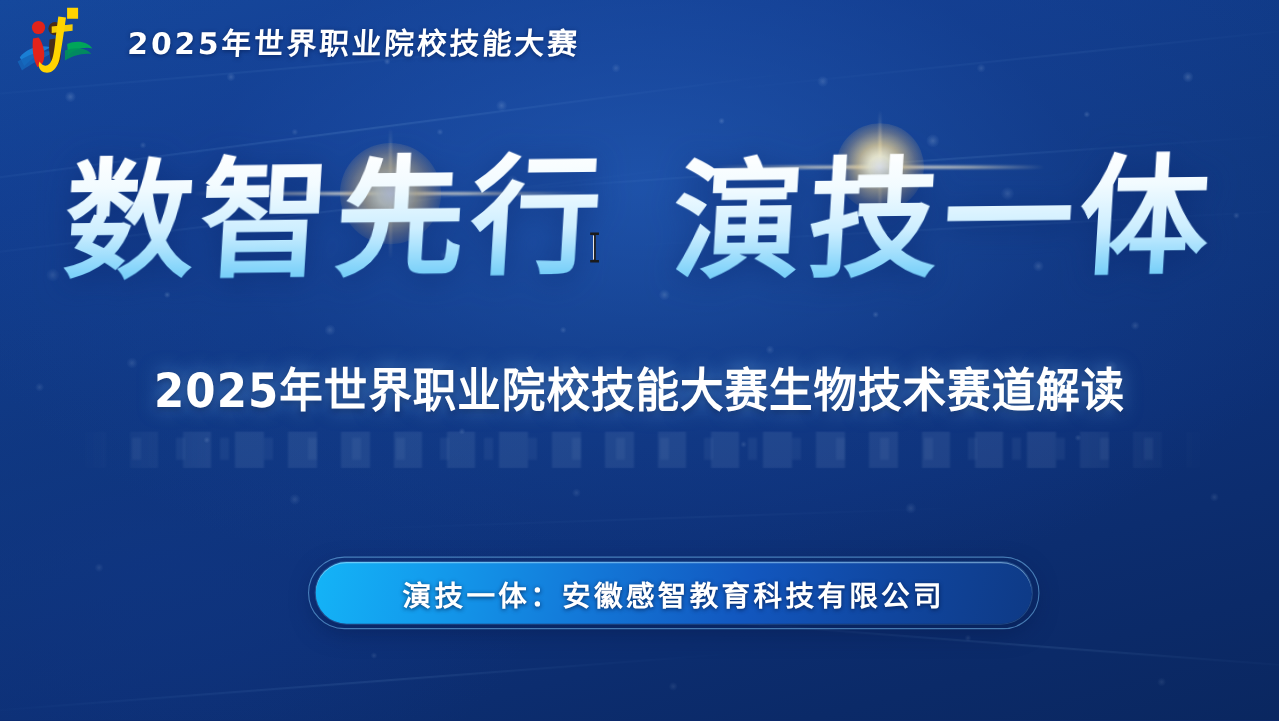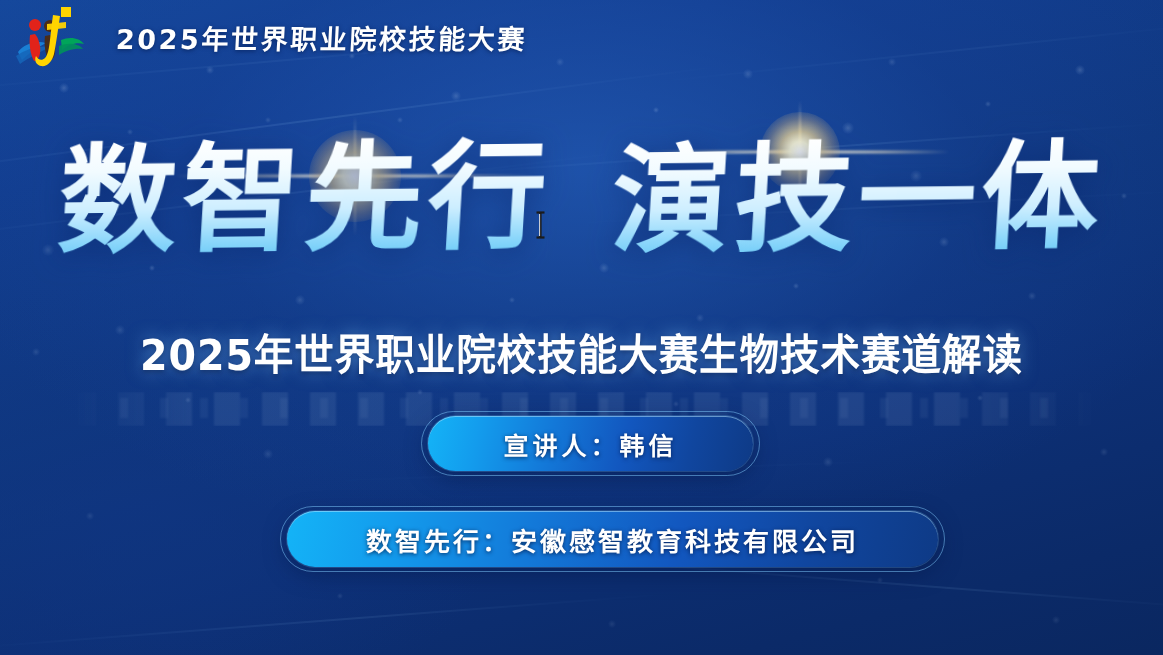--- a/index.html
+++ b/index.html
@@ -360,23 +360,22 @@
   </div>
 
   <div id="main-title">
     <span class="calli">数智先行</span>
     <span class="gap"></span>
     <span class="calli">演技一体</span>
   </div>
 
   <div id="subtitle">2025年世界职业院校技能大赛生物技术赛道解读</div>
 
-  <div class="pill" id="pill-speaker">宣讲人：韩信</div>
-
-  <div class="pill" id="pill-org">数智先行：安徽感智教育科技有限公司</div>
+
+  <div class="pill" id="pill-org">演技一体：安徽感智教育科技有限公司</div>
 
   <div id="text-cursor" style="left: 534px; top: 210px;">
     <svg width="13" height="30" viewBox="0 0 13 30" xmlns="http://www.w3.org/2000/svg">
       <g stroke="#1b1b1b" stroke-width="2.2" fill="none">
         <line x1="6.5" y1="3" x2="6.5" y2="27"></line>
         <line x1="2.5" y1="2.5" x2="10.5" y2="2.5"></line>
         <line x1="2.5" y1="27.5" x2="10.5" y2="27.5"></line>
       </g>
       <g stroke="#f2f2f2" stroke-width="0.9" fill="none">
         <line x1="5.6" y1="4" x2="5.6" y2="26"></line>

